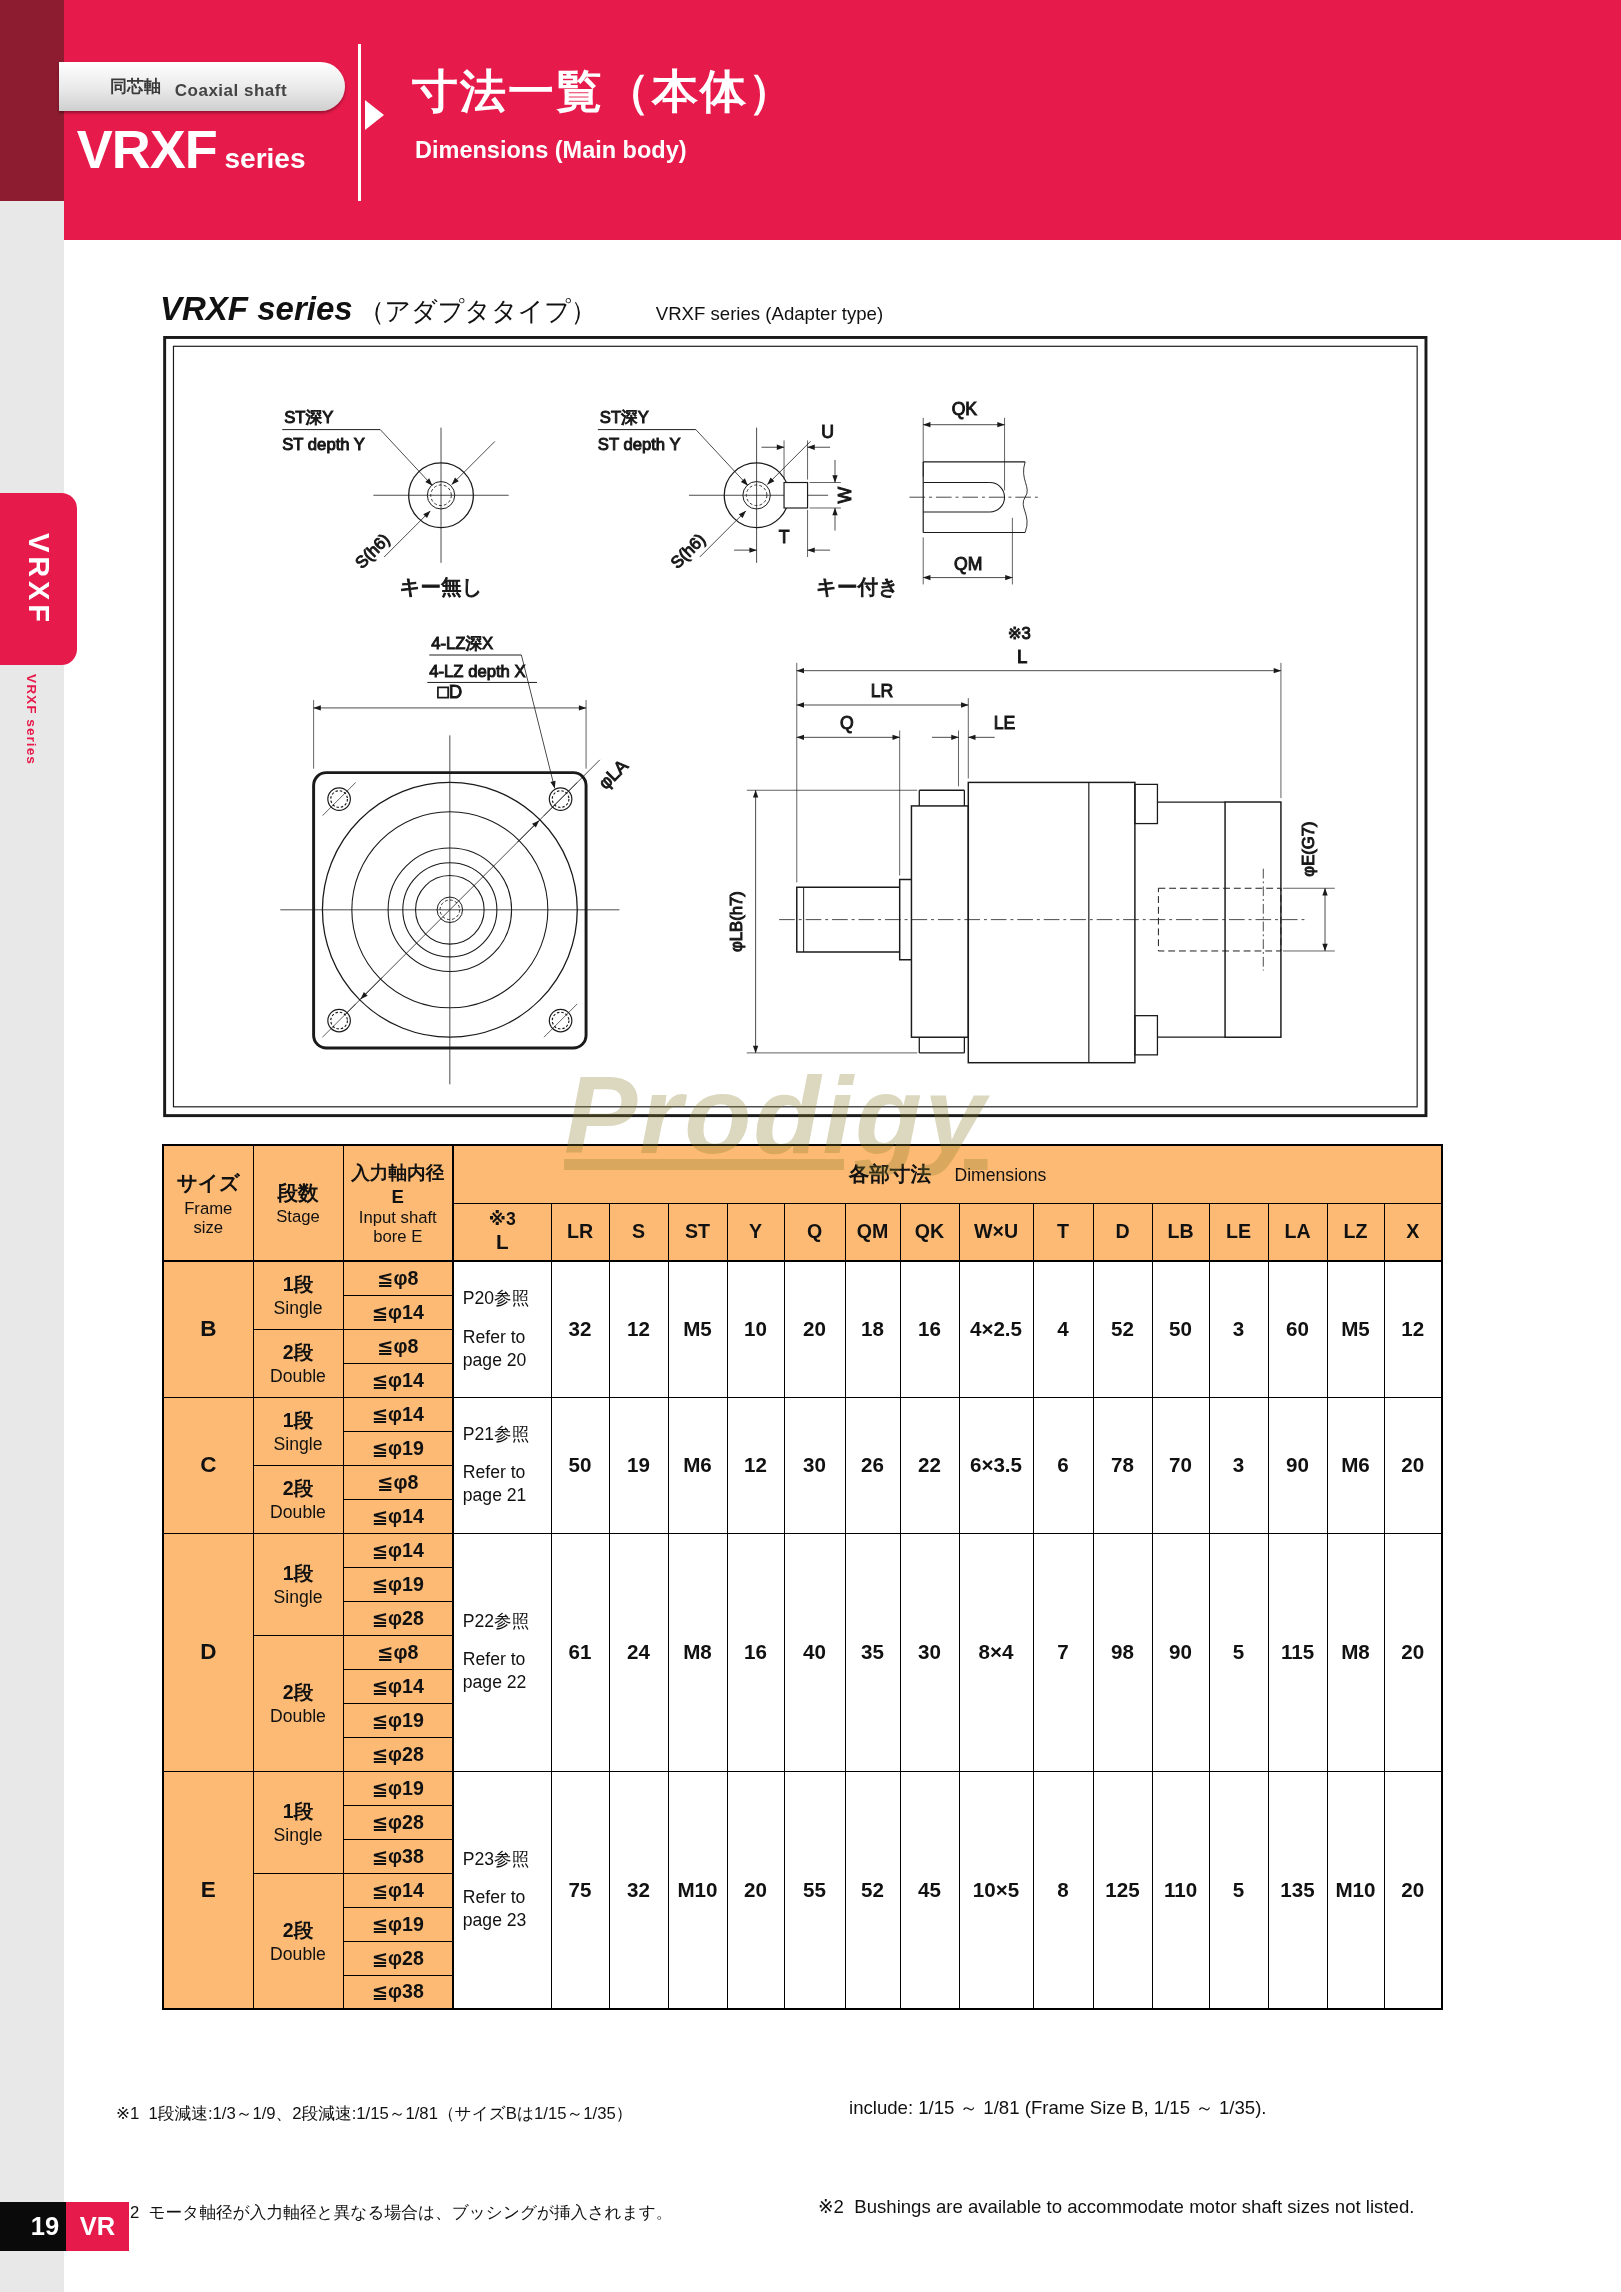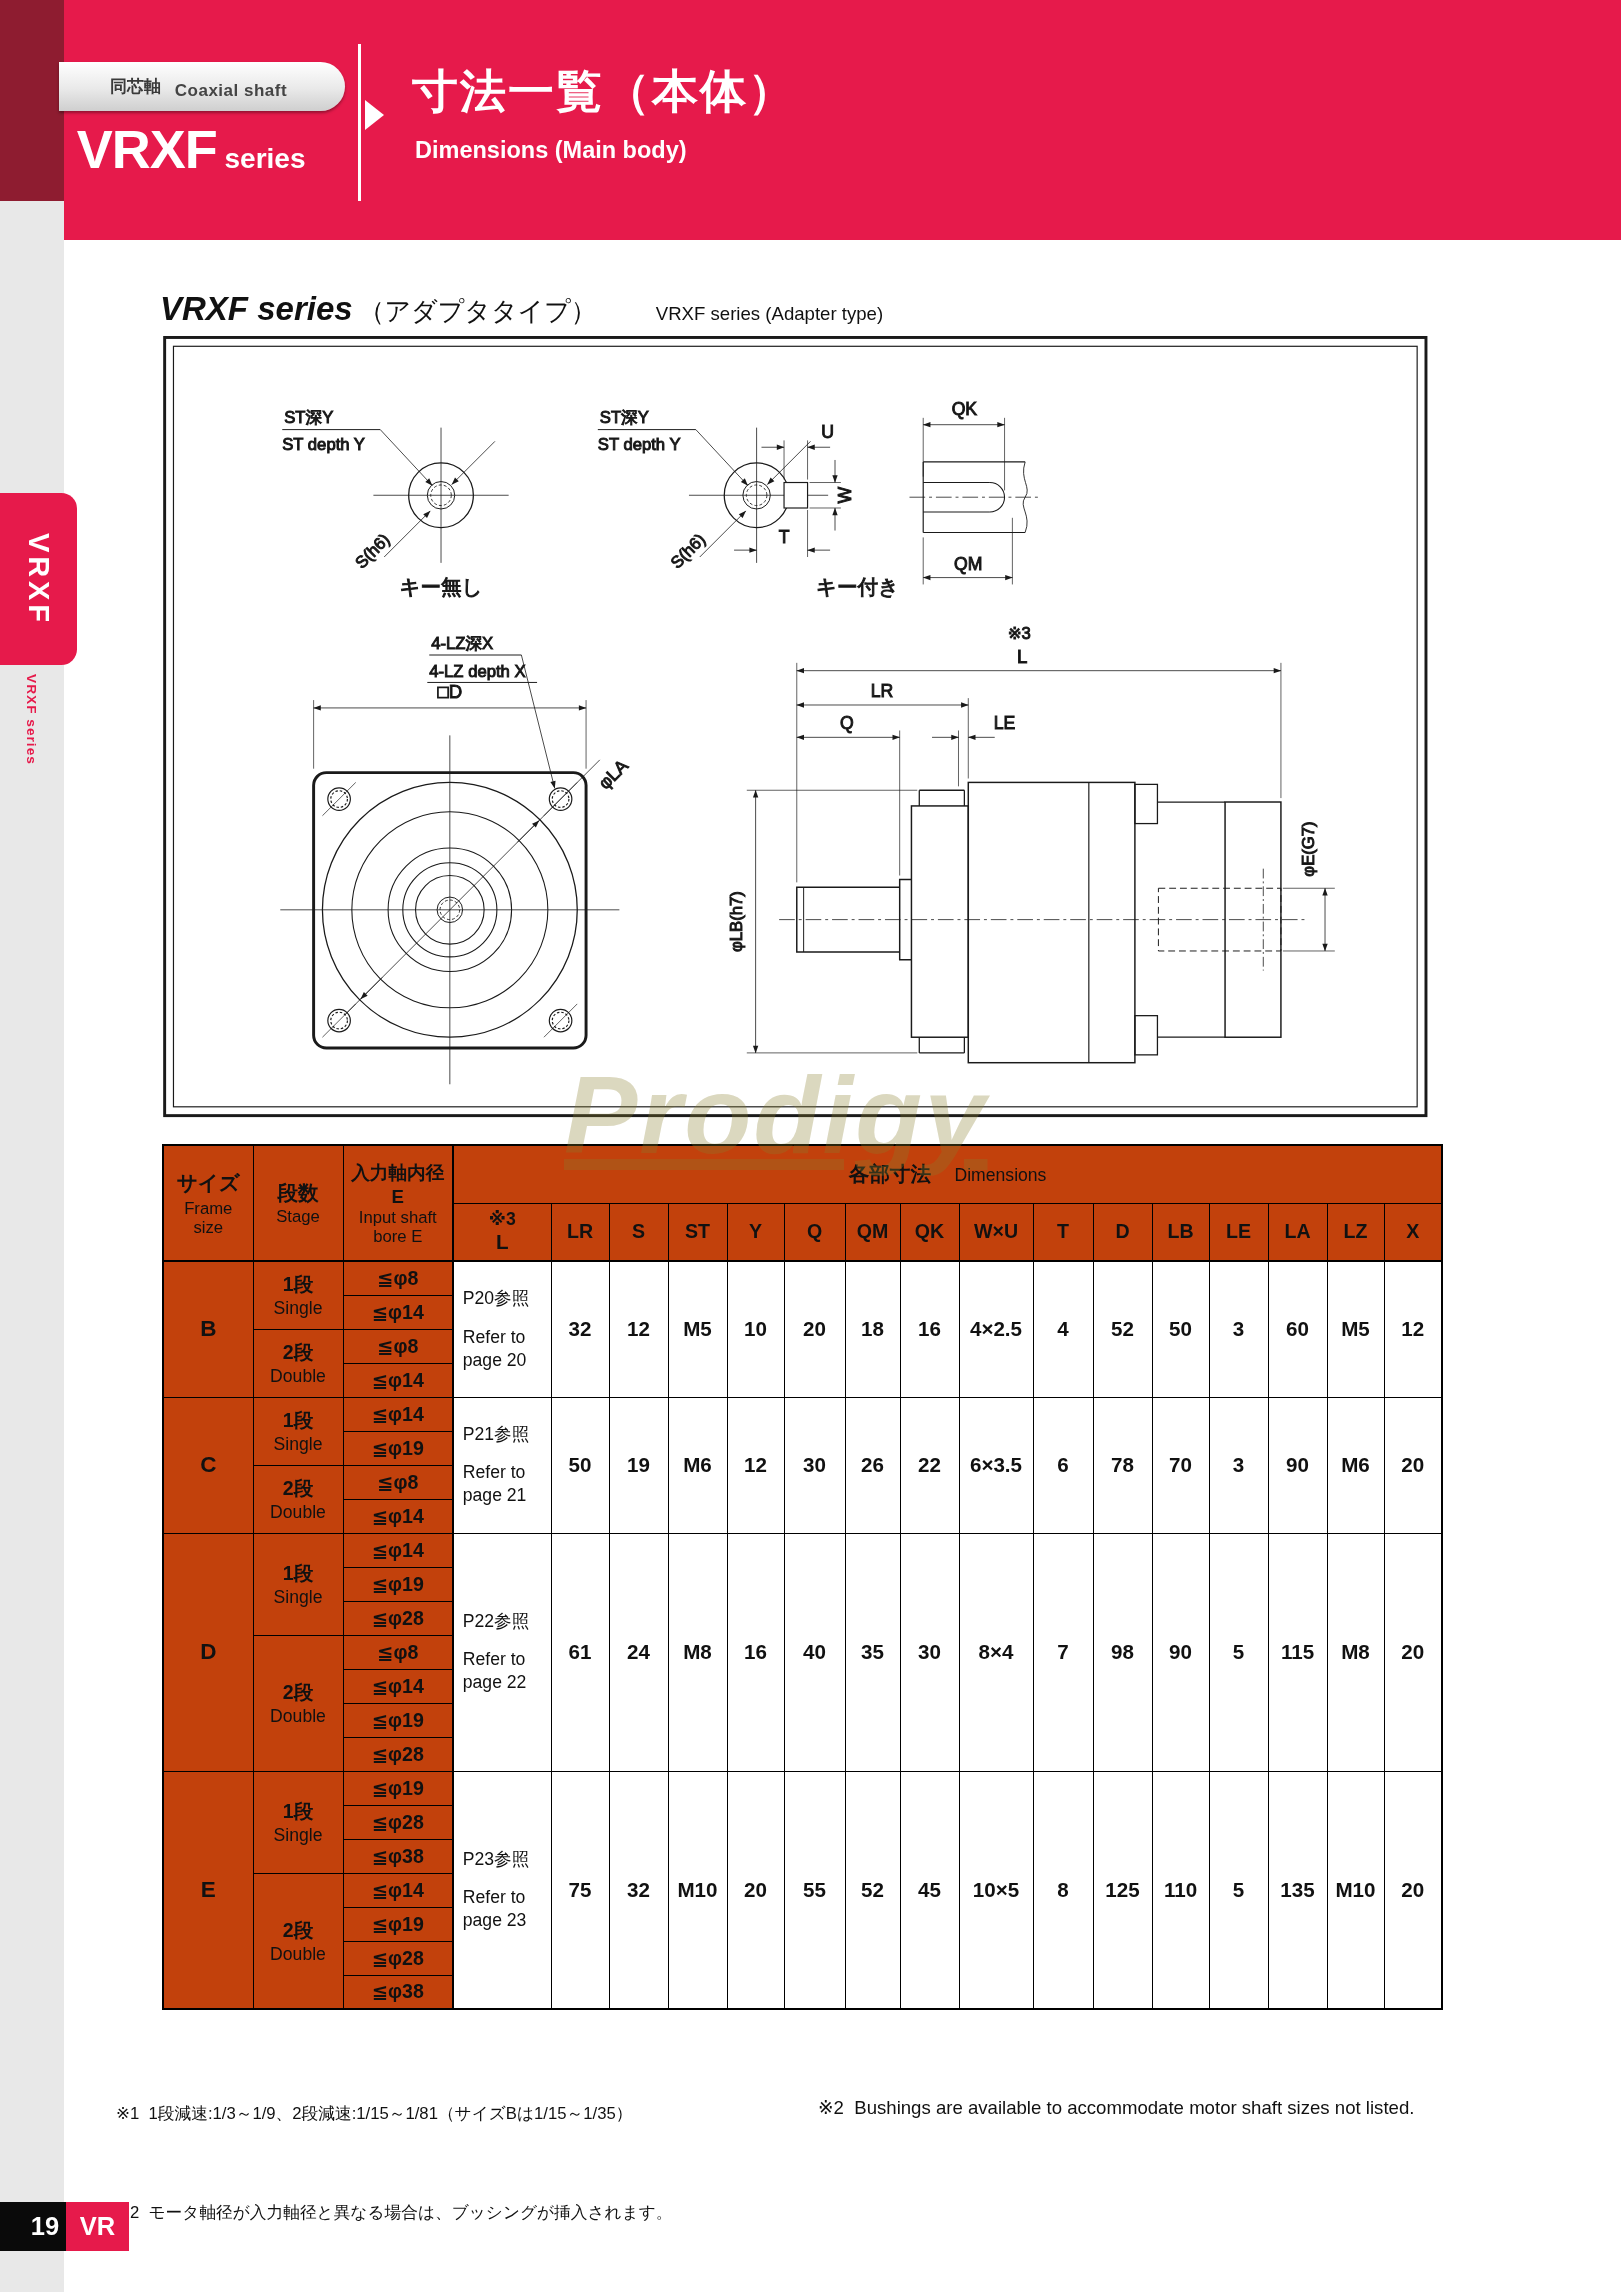--- a/index.html
+++ b/index.html
@@ -47,21 +47,21 @@
   svg .lbl-s { font-size:17px; }
   svg .cad { stroke:#1a1a1a; fill:none; }
 
   .watermark { left:564px; top:1051px; font-size:110px; font-style:italic; font-weight:bold;
                color:#8a7f2e; opacity:.30; z-index:4; pointer-events:none; letter-spacing:2px;text-decoration:underline; }
 
   
   table.dims { position:absolute; left:162px; top:1144px; width:1279px;
                border-collapse:collapse; table-layout:fixed; border:2.9px solid #000; z-index:2; }
   table.dims td { border:1.2px solid #000; text-align:center; vertical-align:middle; padding:0; overflow:hidden; }
-  .pink { background:#c2410c; }
+  .pink { background:#fdba74; }
   tr.hrow1 { height:58px; } tr.hrow2 { height:58px; }
   tr.brow { height:34px; }
   .hb { border-bottom:2.5px solid #000 !important; }
   .sec-top td { border-top:2.5px solid #000; }
   .lv { border-left:2.5px solid #000 !important; }
   .h-jp { font-size:20.6px; font-weight:bold; }
   .h-en { font-size:16.7px; font-weight:normal; line-height:1.15; }
   .h-en.wrapped { max-width:69px; margin:2px auto 0; }
   .dims-head .h-en { display:inline; margin-left:23.5px; font-size:17.6px; }
   .colh { font-size:19.6px; font-weight:bold; }
@@ -557,20 +557,21 @@
 <div class="abs fnotes-jp">
   <div>※1  1段減速:1/3～1/9、2段減速:1/15～1/81（サイズBは1/15～1/35）</div>
   <div>※2  モータ軸径が入力軸径と異なる場合は、ブッシングが挿入されます。</div>
   
   
   
   
   
 </div>
 <div class="abs fnotes-en">
+  <div>      include: 1/15 ～ 1/81 (Frame Size B, 1/15 ～ 1/35).</div>
   <div>※2  Bushings are available to accommodate motor shaft sizes not listed.</div>
   
   
   
   
   
 </div>
 
 <div class="abs badge-page">19</div>
 <div class="abs badge-series">VR</div>

